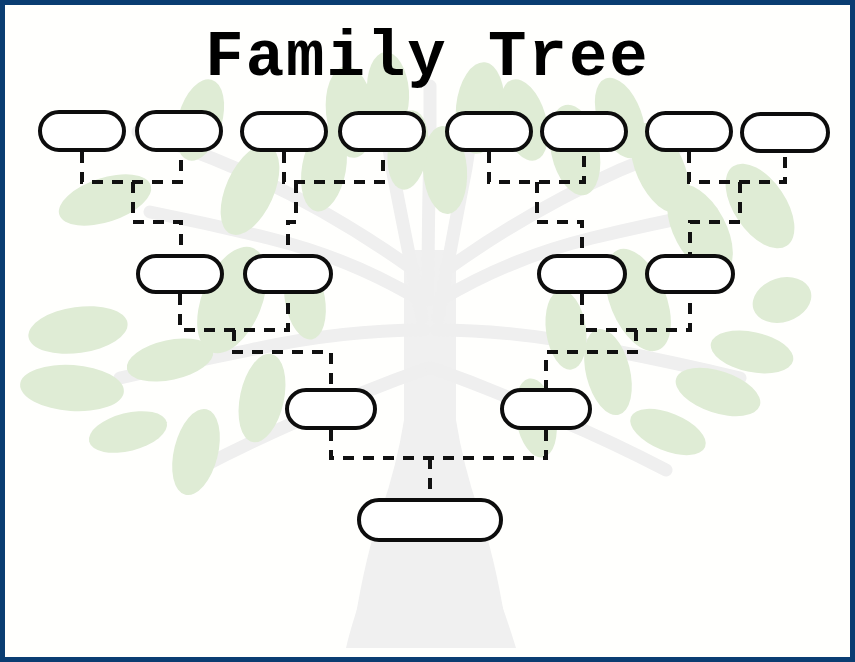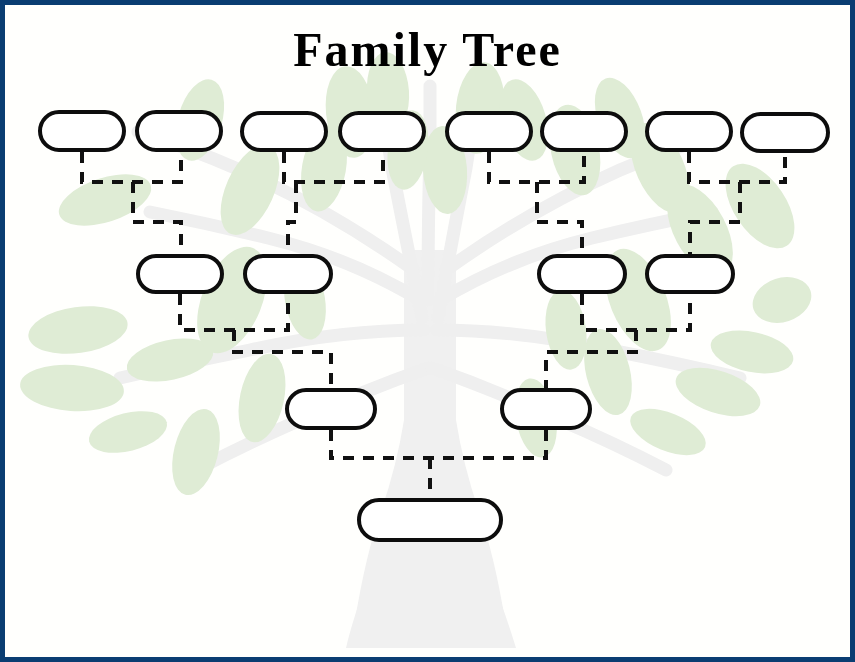--- a/index.html
+++ b/index.html
@@ -41,23 +41,23 @@
     width: 855px;
     height: 662px;
     z-index: 20;
   }
   .title {
     position: absolute;
     left: 0;
     top: 22px;
     width: 855px;
     text-align: center;
-    font-family: Liberation Serif, serif;
+    font-family: Liberation Mono, monospace;
     font-weight: bold;
-    font-size: 48px;
+    font-size: 64px;
     letter-spacing: 2px;
     color: #000000;
     z-index: 30;
     white-space: nowrap;
   }
   .node {
     position: absolute;
     background: #ffffff;
     border: 4px solid #0d0d0d;
     border-radius: 999px;

